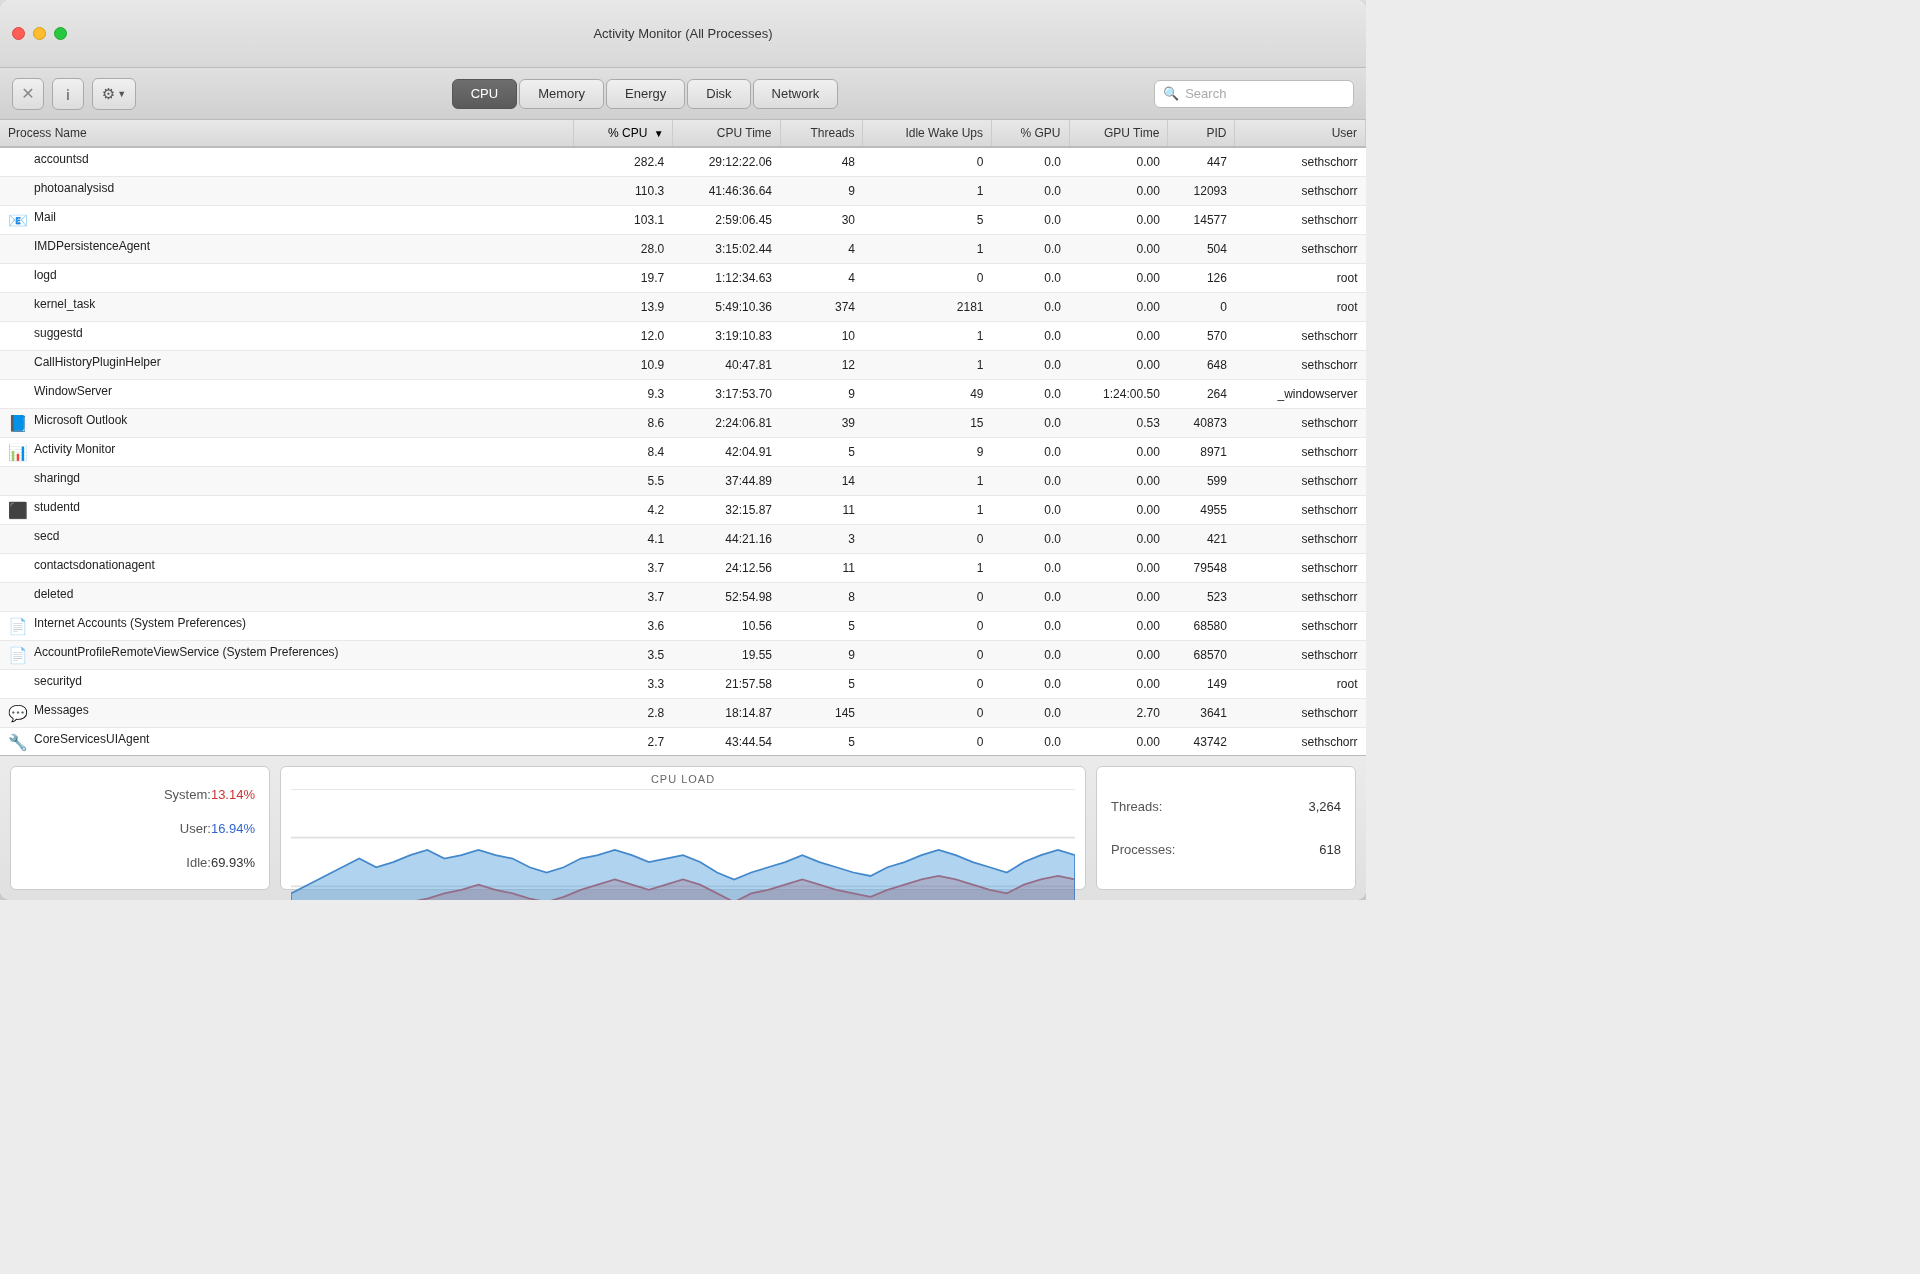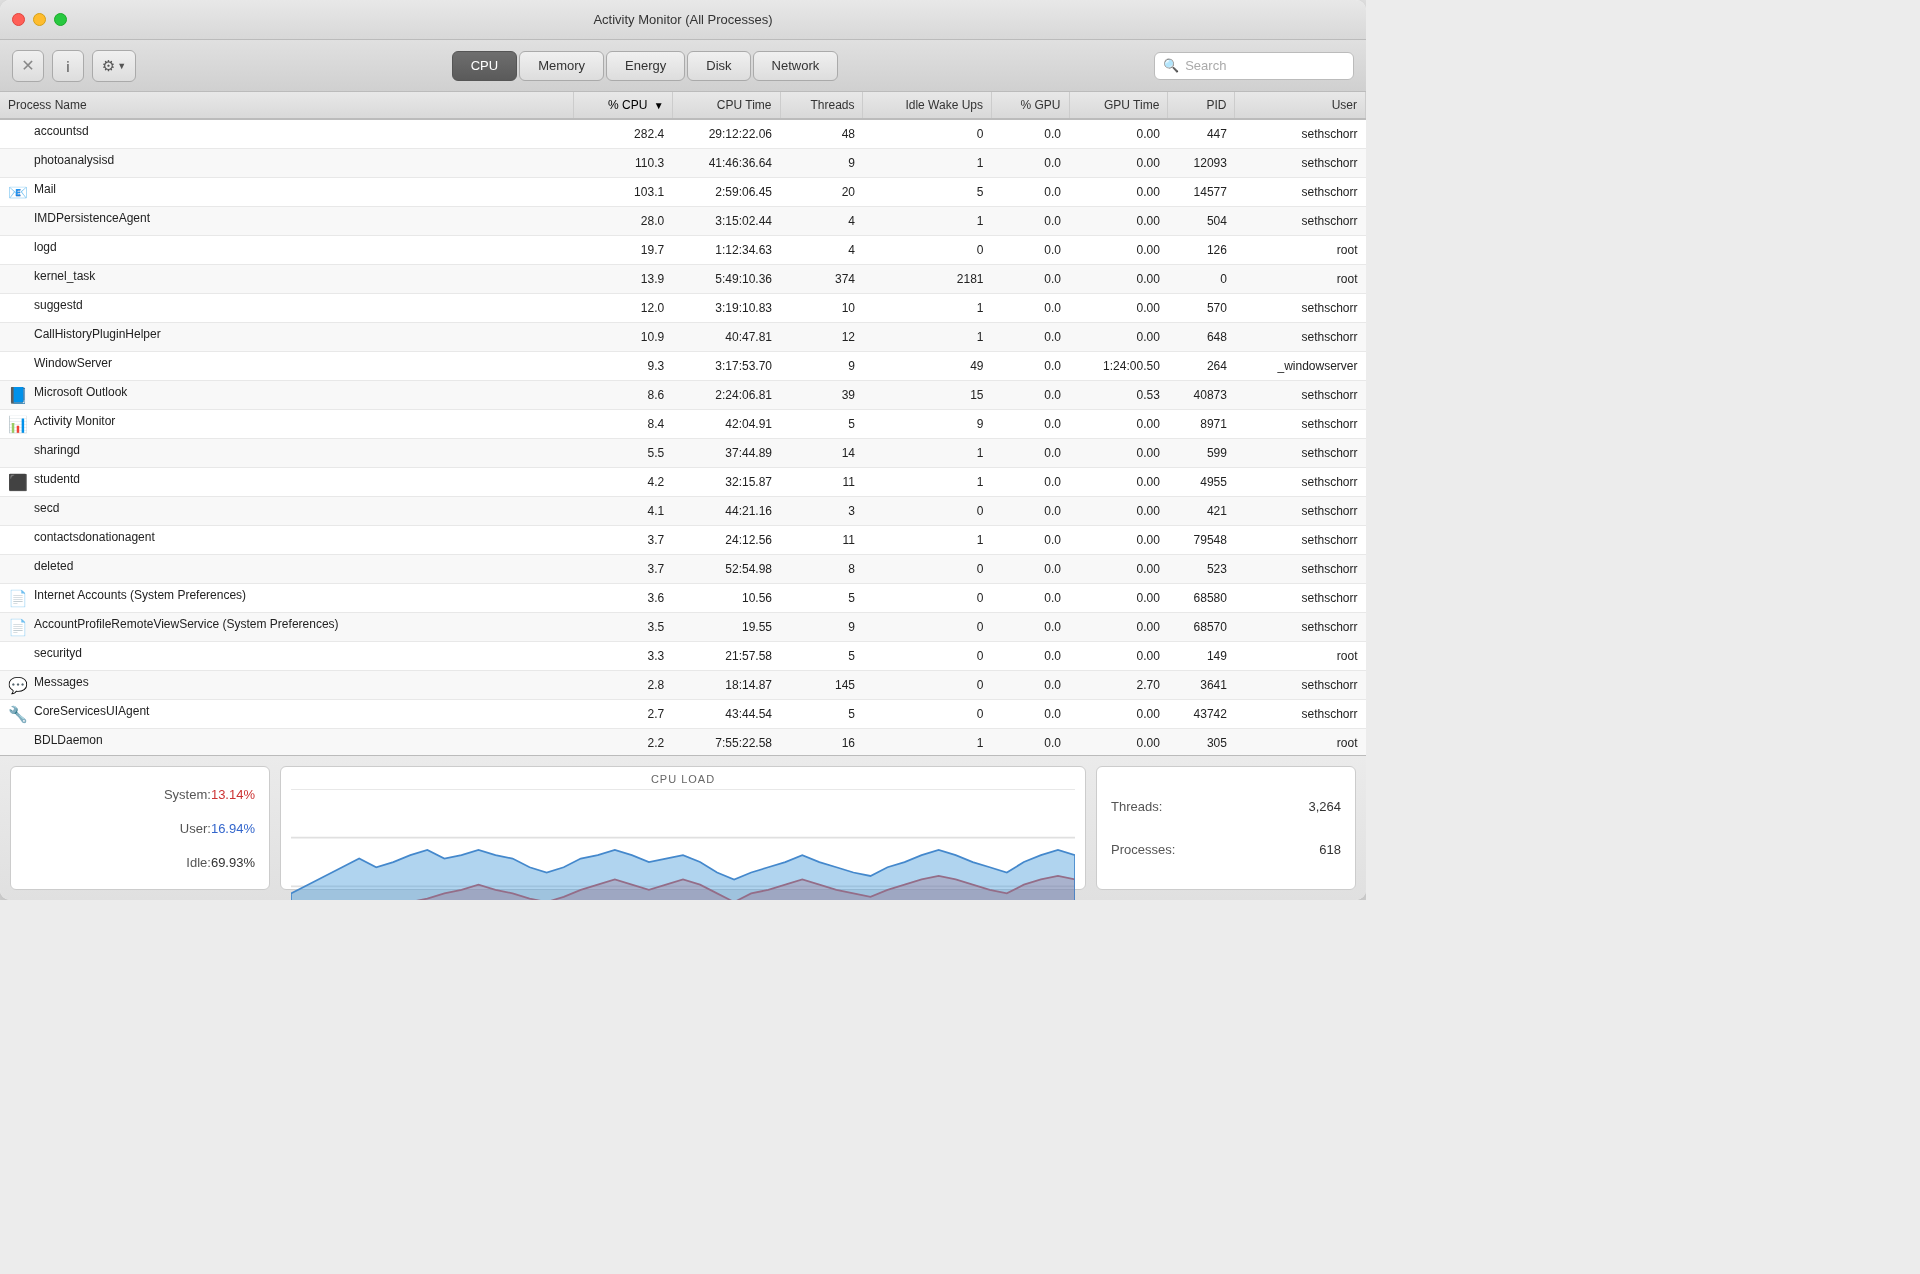--- a/index.html
+++ b/index.html
@@ -19,21 +19,21 @@
       border-radius: 10px;
       overflow: hidden;
       display: flex;
       flex-direction: column;
       box-shadow: 0 10px 40px rgba(0,0,0,0.4);
     }
 
     
     .titlebar {
       background: linear-gradient(to bottom, #e8e8e8, #d8d8d8);
-      height: 40px;
+      height: 68px;
       display: flex;
       align-items: center;
       padding: 0 12px;
       border-bottom: 1px solid #bbb;
       position: relative;
     }
     .traffic-lights {
       display: flex;
       gap: 8px;
       align-items: center;
@@ -365,21 +365,21 @@
       <td>12093</td>
       <td>sethschorr</td>
     </tr>
           <tr>
       <td>
               <span class="process-icon">📧</span>
               <span>Mail</span>
             </td>
       <td>103.1</td>
       <td>2:59:06.45</td>
-      <td>20</td>
+      <td>30</td>
       <td>5</td>
       <td>0.0</td>
       <td>0.00</td>
       <td>14577</td>
       <td>sethschorr</td>
     </tr>
           <tr>
       <td>
               <span class="process-icon blank"></span>
               <span>IMDPersistenceAgent</span>

